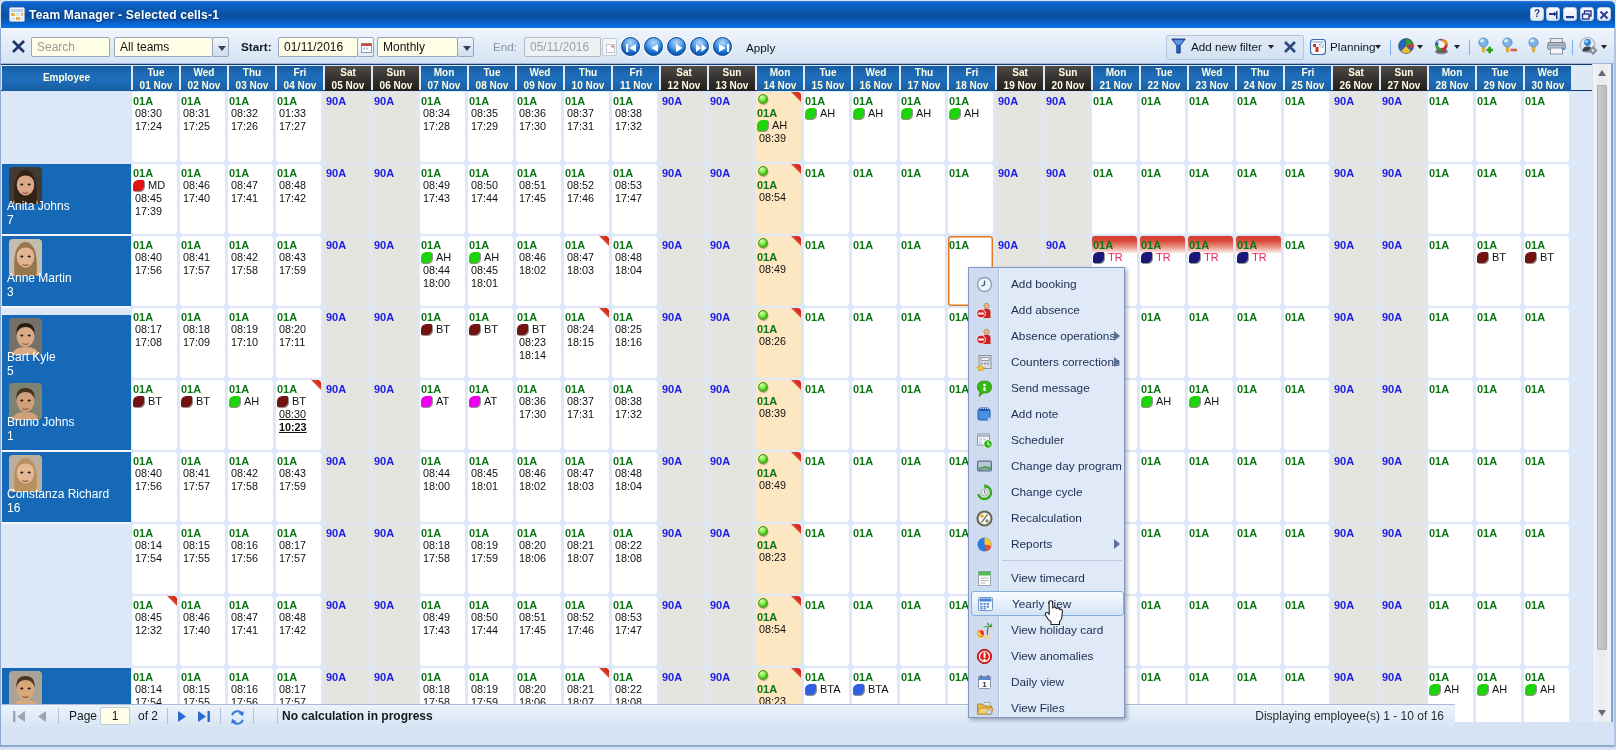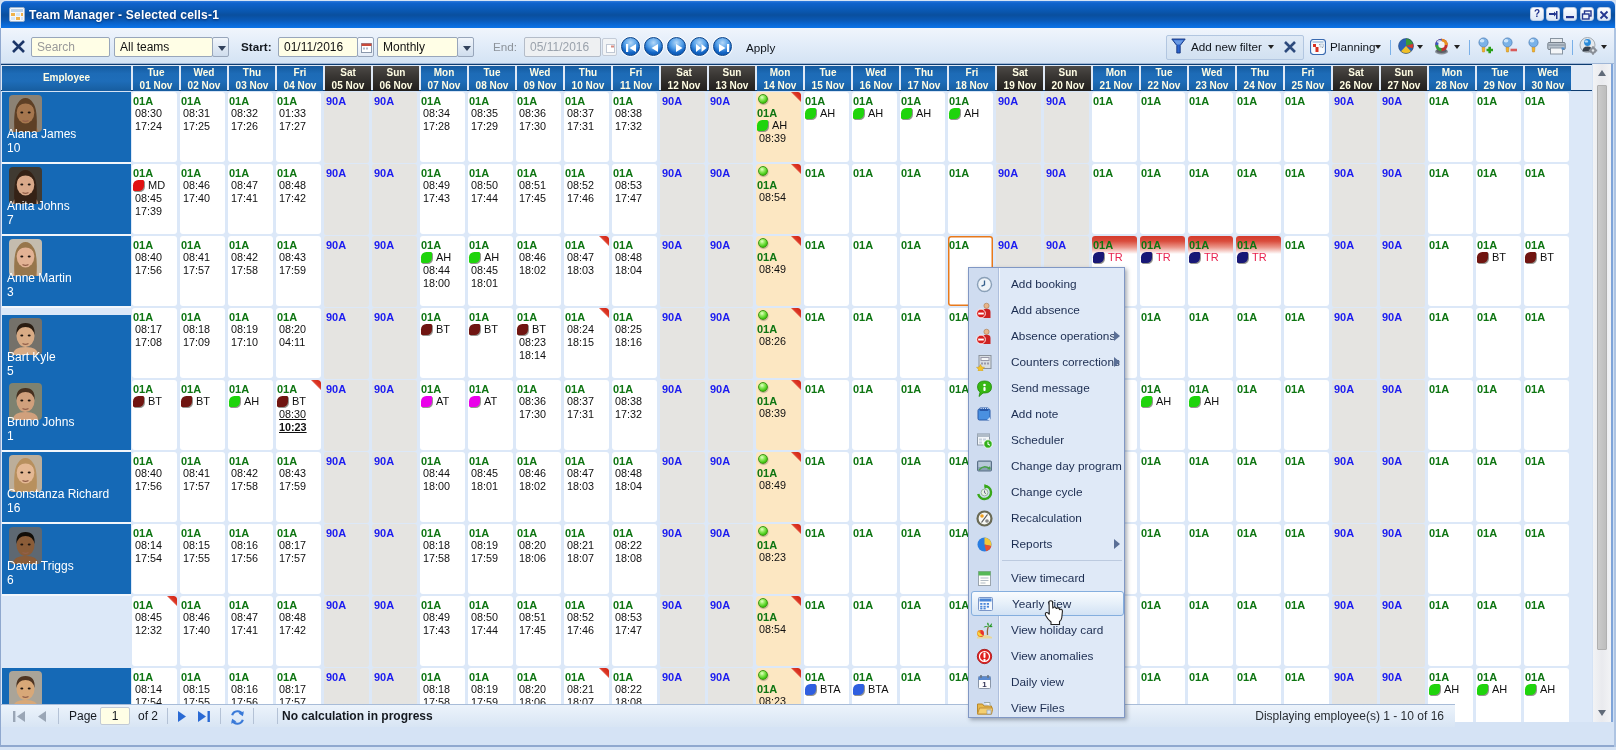--- a/index.html
+++ b/index.html
@@ -246,34 +246,20 @@
 <div class="hcell hblue" style="left:1188px;width:46px">Wed<br>23 Nov</div>
 <div class="hcell hblue" style="left:1236px;width:46px">Thu<br>24 Nov</div>
 <div class="hcell hblue" style="left:1284px;width:46px">Fri<br>25 Nov</div>
 <div class="hcell hdark" style="left:1332px;width:46px">Sat<br>26 Nov</div>
 <div class="hcell hdark" style="left:1380px;width:46px">Sun<br>27 Nov</div>
 <div class="hcell hblue" style="left:1428px;width:46px">Mon<br>28 Nov</div>
 <div class="hcell hblue" style="left:1476px;width:46px">Tue<br>29 Nov</div>
 <div class="hcell hblue" style="left:1524px;width:46px">Wed<br>30 Nov</div>
 </div>
 <div id="gbody">
-<div class="erow" style="top:0px">
-      <svg width="33" height="37" style="position:absolute;left:7px;top:3px;border-radius:4px" viewBox="0 0 33 37">
-        <rect width="33" height="37" fill="#8c8274"></rect>
-        <path d="M4 37 Q4 29 16.5 29 Q29 29 29 37 Z" fill="#a5764e"></path>
-        <path d="M5.5 37 Q4 14 9 8 Q12 3 16.5 3 Q21 3 24 8 Q29 14 27.5 37 Z" fill="#5e4026"></path>
-        <ellipse cx="16.5" cy="17.5" rx="8.8" ry="11" fill="#a5764e"></ellipse>
-        <path d="M7.5 16 Q7.5 5.5 16.5 5.5 Q25.5 5.5 25.5 16 Q24 8.5 16.5 8.5 Q9 8.5 7.5 16 Z" fill="#5e4026"></path>
-        <ellipse cx="12.8" cy="17.5" rx="1.5" ry="1" fill="#1c140e"></ellipse>
-        <ellipse cx="20.2" cy="17.5" rx="1.5" ry="1" fill="#1c140e"></ellipse>
-        <path d="M13.5 25.5 Q16.5 27.2 19.5 25.5" stroke="#93604a" stroke-width="1.2" fill="none"></path>
-      </svg>
-      <div class="nm">Alana James</div>
-      <div class="no">10</div>
-    </div>
 <div class="cell" style="left:131px;top:0px">
       <div class="cd">01A</div>
       <div class="tm">08:30</div>
       <div class="tm">17:24</div>
     </div>
 <div class="cell" style="left:179px;top:0px">
       <div class="cd">01A</div>
       <div class="tm">08:31</div>
       <div class="tm">17:25</div>
     </div>
@@ -667,21 +653,21 @@
       <div class="tm">17:09</div>
     </div>
 <div class="cell" style="left:227px;top:216px">
       <div class="cd">01A</div>
       <div class="tm">08:19</div>
       <div class="tm">17:10</div>
     </div>
 <div class="cell" style="left:275px;top:216px">
       <div class="cd">01A</div>
       <div class="tm">08:20</div>
-      <div class="tm">04:11</div>
+      <div class="tm">17:11</div>
     </div>
 <div class="gcell" style="left:323px;top:216px">
       <div class="c90">90A</div>
     </div>
 <div class="gcell" style="left:371px;top:216px">
       <div class="c90">90A</div>
     </div>
 <div class="cell" style="left:419px;top:216px">
       <div class="cd">01A</div>
       <div class="il"><span class="leaf" style="background:#701511"></span><span style="color:#101010">BT</span></div>
@@ -1007,33 +993,20 @@
       <div class="c90">90A</div>
     </div>
 <div class="cell" style="left:1427px;top:360px">
       <div class="cd">01A</div>
     </div>
 <div class="cell" style="left:1475px;top:360px">
       <div class="cd">01A</div>
     </div>
 <div class="cell" style="left:1523px;top:360px">
       <div class="cd">01A</div>
-    </div>
-<div class="erow" style="top:432px">
-      <svg width="33" height="37" style="position:absolute;left:7px;top:3px;border-radius:4px" viewBox="0 0 33 37">
-        <rect width="33" height="37" fill="#5e6872"></rect>
-        <path d="M4 37 Q4 29 16.5 29 Q29 29 29 37 Z" fill="#8a5c38"></path>
-        <ellipse cx="16.5" cy="18" rx="9" ry="11" fill="#8a5c38"></ellipse>
-        <path d="M7.5 17 Q6.5 5 16.5 5 Q26.5 5 25.5 17 Q24 9 16.5 9 Q9 9 7.5 17 Z" fill="#120d08"></path>
-        <ellipse cx="12.8" cy="17.5" rx="1.5" ry="1" fill="#1c140e"></ellipse>
-        <ellipse cx="20.2" cy="17.5" rx="1.5" ry="1" fill="#1c140e"></ellipse>
-        <path d="M13.5 25.5 Q16.5 27.2 19.5 25.5" stroke="#93604a" stroke-width="1.2" fill="none"></path>
-      </svg>
-      <div class="nm">David Triggs</div>
-      <div class="no">6</div>
     </div>
 <div class="cell" style="left:131px;top:432px">
       <div class="cd">01A</div>
       <div class="tm">08:14</div>
       <div class="tm">17:54</div>
     </div>
 <div class="cell" style="left:179px;top:432px">
       <div class="cd">01A</div>
       <div class="tm">08:15</div>
       <div class="tm">17:55</div>

